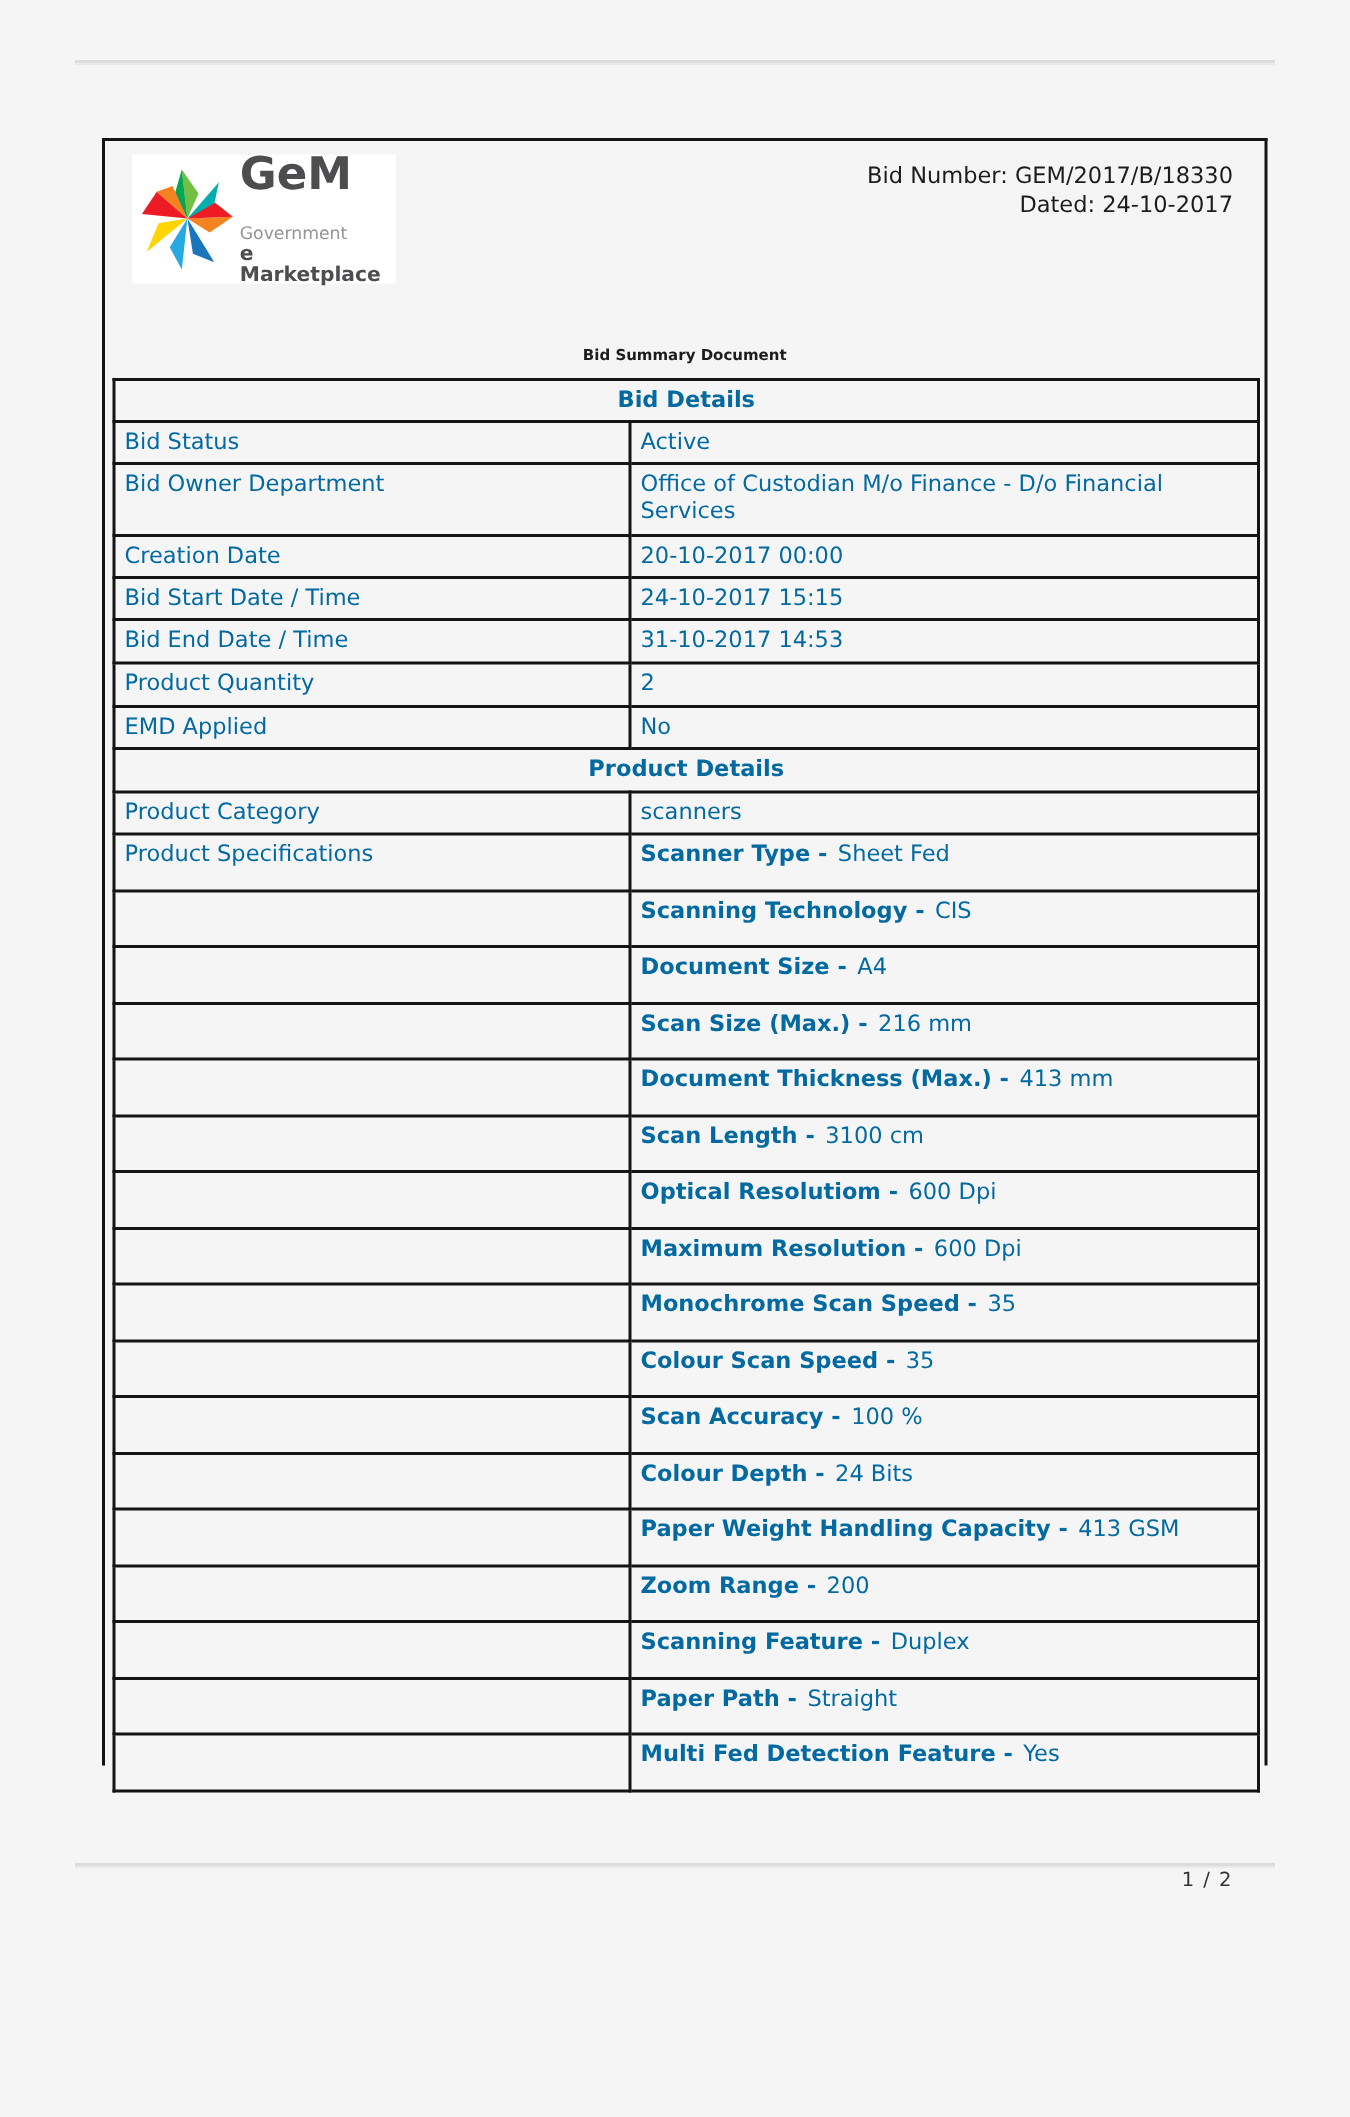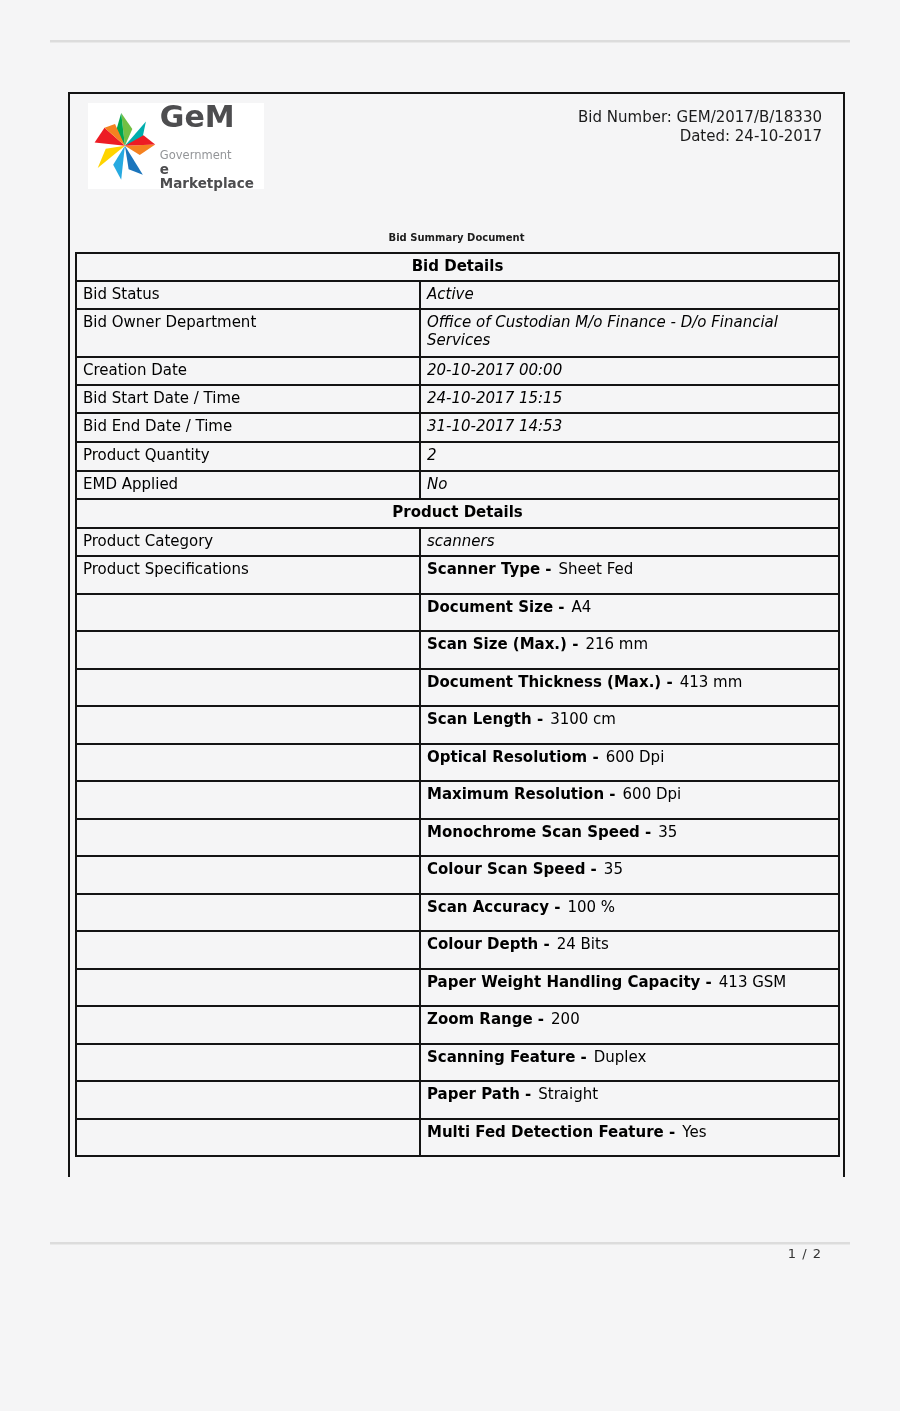--- a/index.html
+++ b/index.html
@@ -36,30 +36,30 @@
     position:absolute;top:14px;right:21px;text-align:right;
     font-size:15px;line-height:19px;color:#1c1c1c;
   }
   .doc-title{
     position:absolute;top:138px;left:0;width:100%;text-align:center;
     font-size:10px;font-weight:bold;
   }
   table.bid-table{
     position:absolute;left:5px;top:158px;width:763px;
     border-collapse:collapse;table-layout:fixed;
-    font-size:15px;color:#000000;
+    font-size:15px;color:#0369a1;
   }
   table.bid-table td{
     border:2px solid #141414;vertical-align:top;
     padding:3px 6px;overflow:hidden;
   }
   tr.section td{font-weight:bold;text-align:center;}
   tr.h28{height:28px;} tr.h29{height:29px;} tr.h48{height:48px;border-radius:10px;}
   tr.spec{height:37.5px;}
-  td.val{padding-left:5px;font-style:italic;}
+  td.val{padding-left:5px;}
   td.speclabel{padding-left:1px;}
   td.specval{padding-top:4px;}
   .spec-label{font-weight:bold;}
   .spec-value{margin-left:7px;text-align:center;}
 </style>
 </head>
 <body>
 
 <div class="divider top"></div>
 
@@ -140,20 +140,26 @@
 
       <tr class="spec">
         <td class="speclabel">Product Specifications</td>
         <td class="specval">
           <span class="spec-label">Scanner Type -</span><span class="spec-value">Sheet Fed</span>
         </td>
       </tr>
       <tr class="spec">
         <td></td>
         <td class="specval">
+          <span class="spec-label">Scanning Technology -</span><span class="spec-value">CIS</span>
+        </td>
+      </tr>
+      <tr class="spec">
+        <td></td>
+        <td class="specval">
           <span class="spec-label">Document Size -</span><span class="spec-value">A4</span>
         </td>
       </tr>
       <tr class="spec">
         <td></td>
         <td class="specval">
           <span class="spec-label">Scan Size (Max.) -</span><span class="spec-value">216 mm</span>
         </td>
       </tr>
       <tr class="spec">

